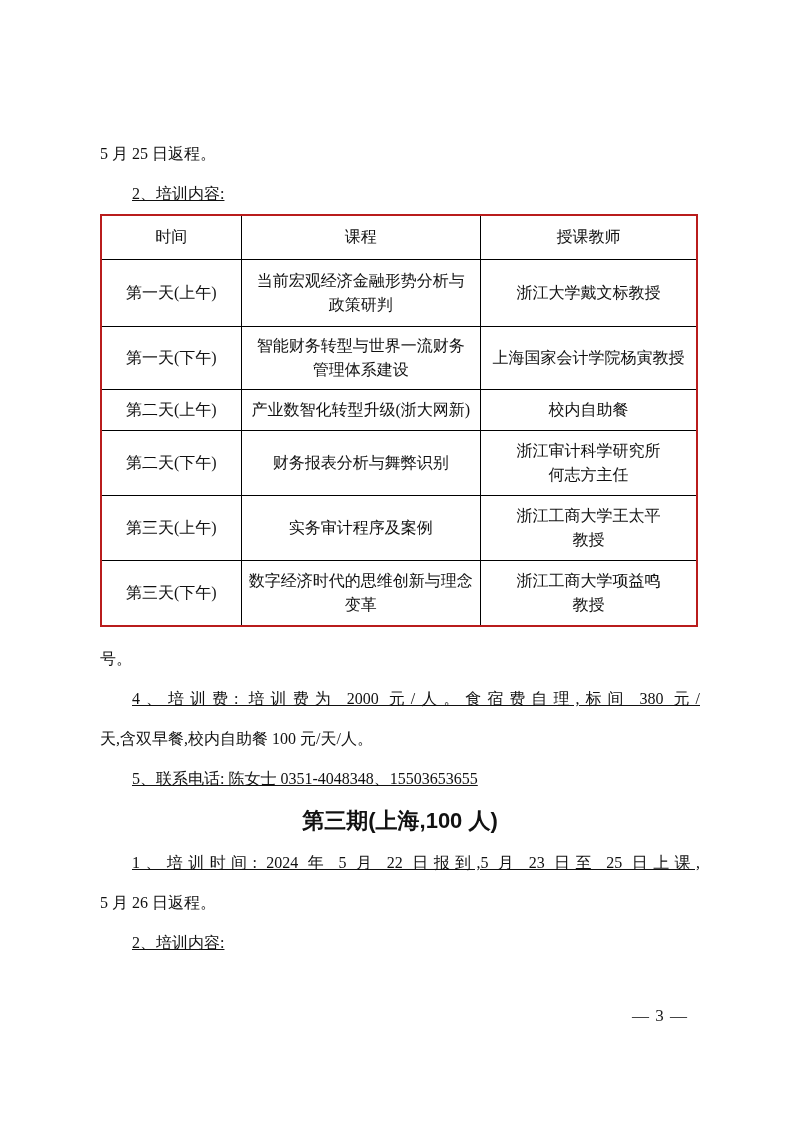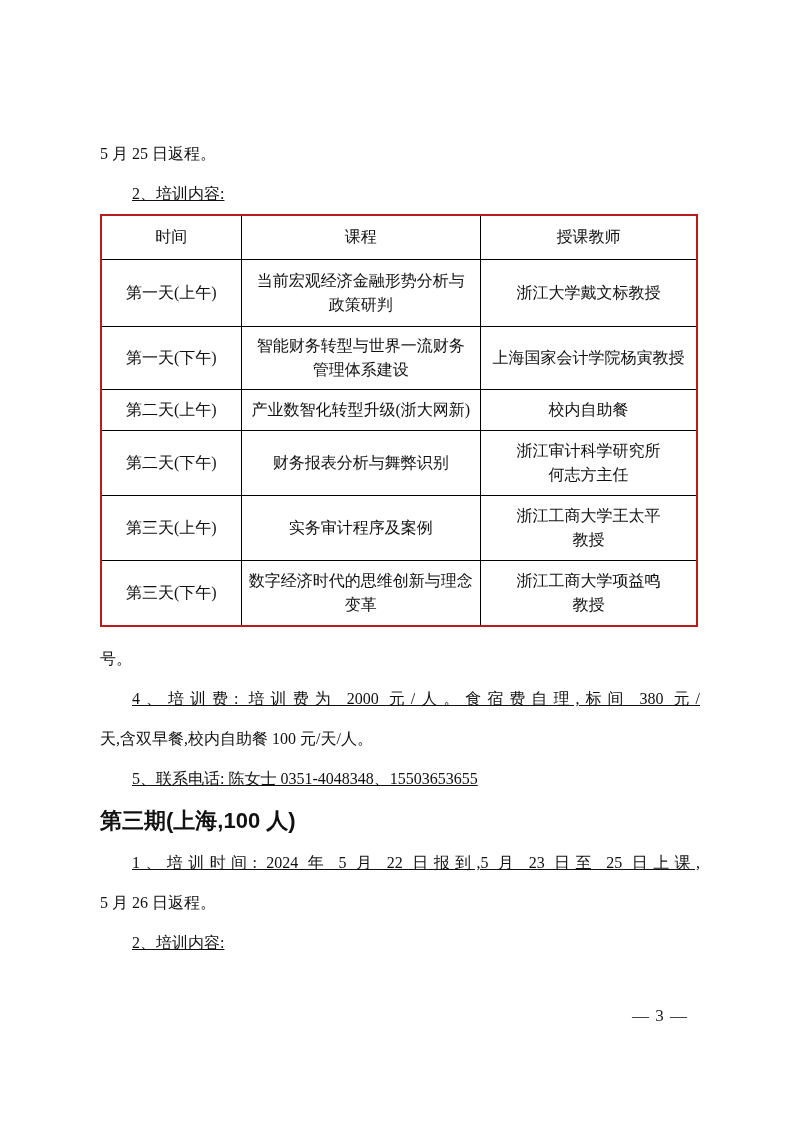--- a/index.html
+++ b/index.html
@@ -61,21 +61,21 @@
   table.schedule tr.row-0     { height: 67px; margin-top: 44px; }
   table.schedule tr.row-1     { height: 63px; }
   table.schedule tr.row-2     { height: 41px; }
   table.schedule tr.row-3     { height: 65px; }
   table.schedule tr.row-4     { height: 65px; }
   table.schedule tr.row-5     { height: 66px; }
   h2.session-heading {
     margin: 0;
     font-size: 22px;
     line-height: 44px;
-    text-align: left;
+    text-align: center;
     font-weight: bold;
     font-family: "Liberation Sans", "DejaVu Sans", sans-serif;
     color: #111111;
   }
   .page-footer {
     position: absolute;
     top: 1002px;
     right: 112px;
     font-size: 17px;
     line-height: 28px;

